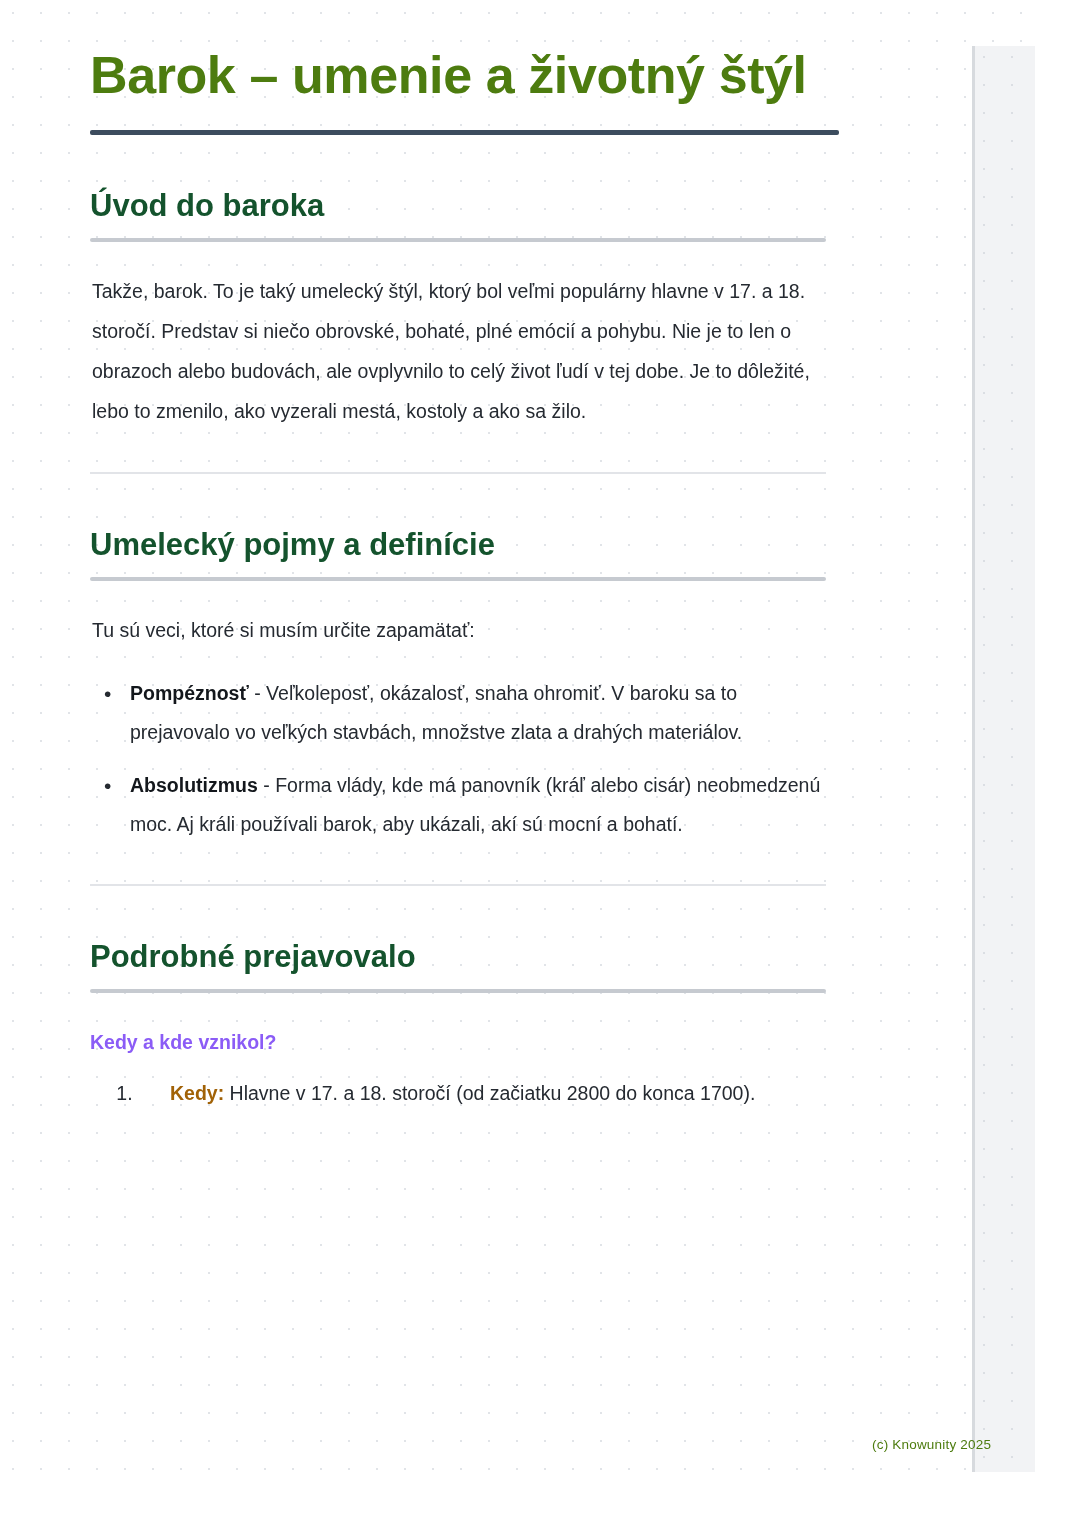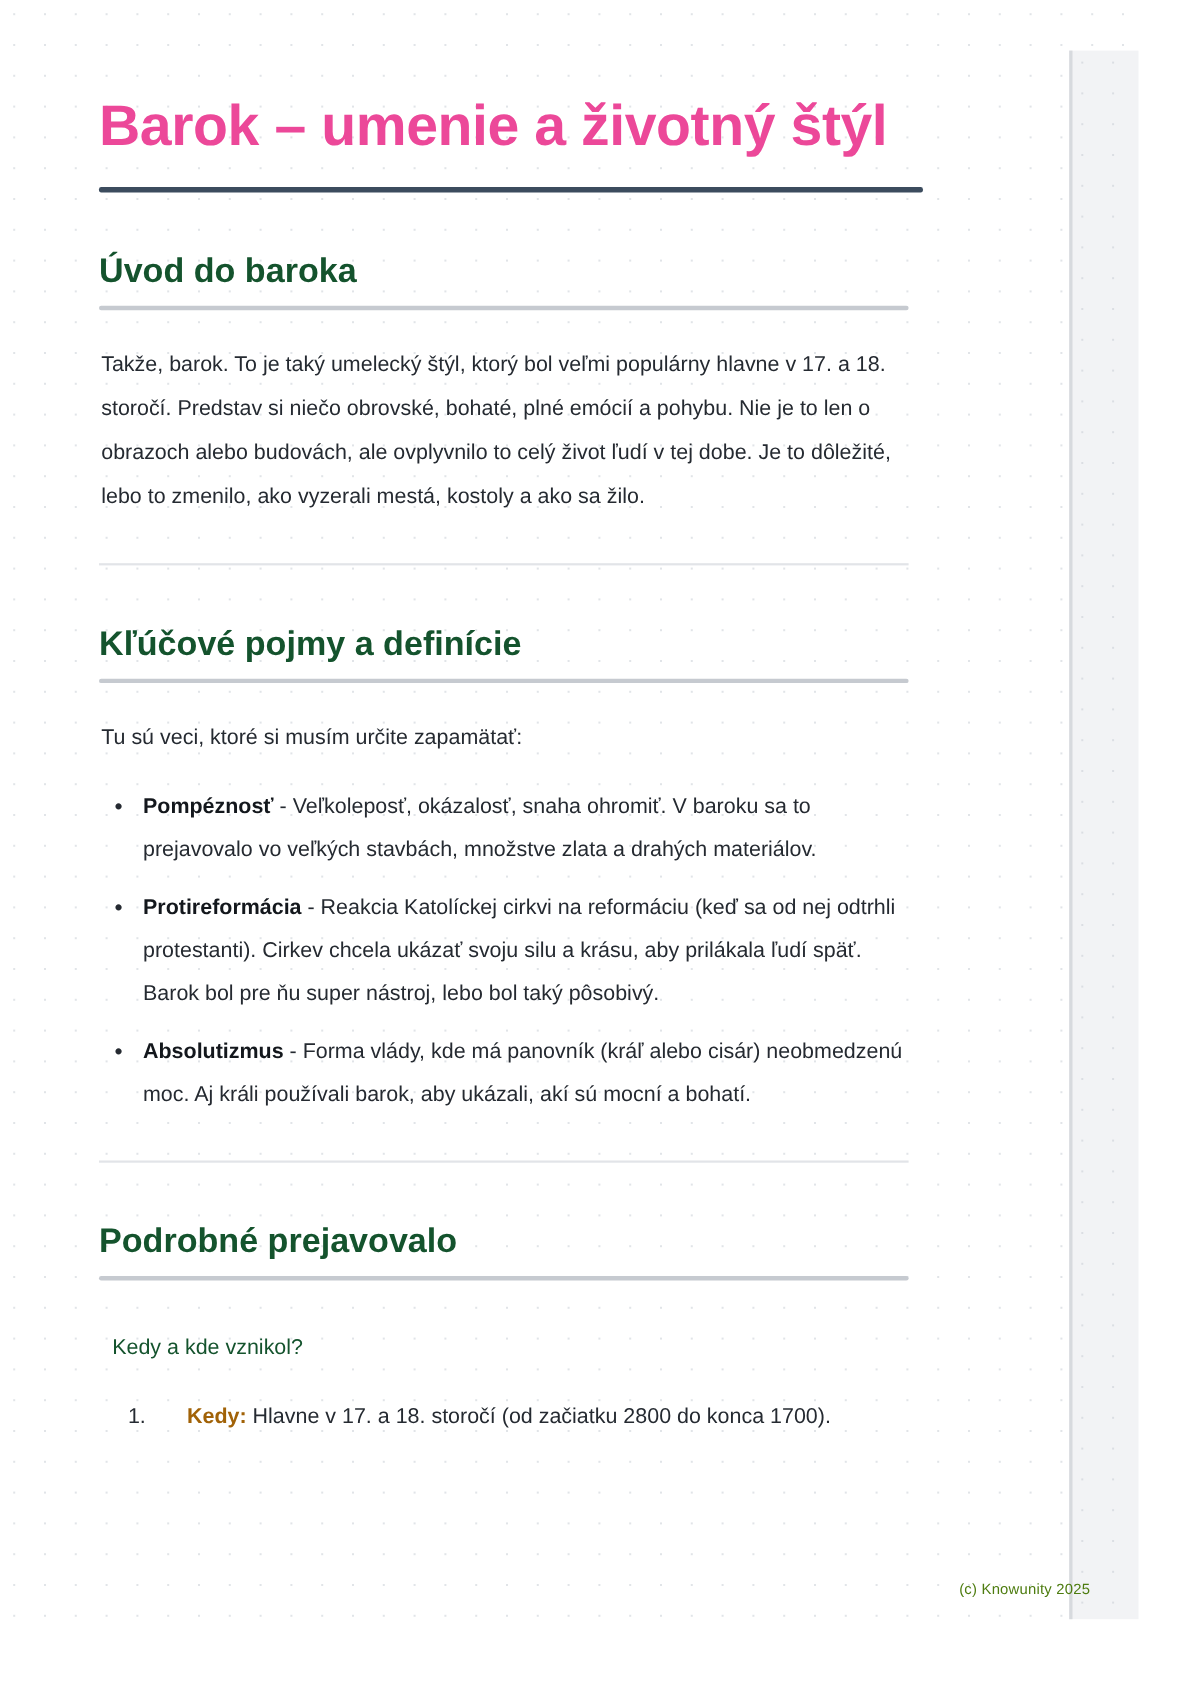--- a/index.html
+++ b/index.html
@@ -57,25 +57,25 @@
   .content {
     position: absolute;
     left: 90px;
     top: 0;
     width: 748px;
     z-index: 3;
   }
 
   h1.doc-title {
     margin: 0;
-    padding-top: 86px;
+    padding-top: 46px;
     font-size: 52px;
     line-height: 1.12;
     font-weight: bold;
-    color: #ec4899;
+    color: #4d7c0f;
     letter-spacing: -0.4px;
   }
 
   .title-rule {
     margin-top: 26px;
     height: 5px;
     width: 749px;
     background: #3c4c5e;
     border-radius: 2px;
   }
@@ -146,25 +146,25 @@
   }
   ol.num-list > li {
     font-size: 19.5px;
     line-height: 2.0;
     color: #252a31;
     padding-left: 6px;
   }
   ol.num-list b { font-weight: bold; color: #a16207; margin-left: 26px; }
 
   h3.sub-head {
-    margin: 12px;
+    margin: 0;
     padding-top: 34px;
     font-size: 19.5px;
-    font-weight: normal;
-    color: #14532d;
+    font-weight: bold;
+    color: #8b5cf6;
     line-height: 1.6;
   }
 
   .watermark {
     position: absolute;
     left: 872px;
     top: 1437px;
     font-size: 13.5px;
     color: #4d7c0f;
     letter-spacing: .2px;
@@ -187,32 +187,29 @@
 
     <h1 class="doc-title">Barok – umenie a životný štýl</h1>
     <div class="title-rule"></div>
 
     <h2 class="section-title">Úvod do baroka</h2>
     <div class="section-rule"></div>
     <p class="para">Takže, barok. To je taký umelecký štýl, ktorý bol veľmi populárny hlavne v 17. a 18. storočí. Predstav si niečo obrovské, bohaté, plné emócií a pohybu. Nie je to len o obrazoch alebo budovách, ale ovplyvnilo to celý život ľudí v tej dobe. Je to dôležité, lebo to zmenilo, ako vyzerali mestá, kostoly a ako sa žilo.</p>
 
     <div class="section-divider"></div>
 
-    <h2 class="section-title">Kľúčové pojmy a definície</h2>
+    <h2 class="section-title">Umelecký pojmy a definície</h2>
     <div class="section-rule"></div>
     <p class="para tight">Tu sú veci, ktoré si musím určite zapamätať:</p>
 
     <ul class="term-list">
       <li>
         <b>Pompéznosť</b><span> - Veľkoleposť, okázalosť, snaha ohromiť. V baroku sa to prejavovalo vo veľkých stavbách, množstve zlata a drahých materiálov.</span>
       </li>
       <li>
-        <b>Protireformácia</b><span> - Reakcia Katolíckej cirkvi na reformáciu (keď sa od nej odtrhli protestanti). Cirkev chcela ukázať svoju silu a krásu, aby prilákala ľudí späť. Barok bol pre ňu super nástroj, lebo bol taký pôsobivý.</span>
-      </li>
-      <li>
         <b>Absolutizmus</b><span> - Forma vlády, kde má panovník (kráľ alebo cisár) neobmedzenú moc. Aj králi používali barok, aby ukázali, akí sú mocní a bohatí.</span>
       </li>
     </ul>
 
     <div class="section-divider"></div>
 
     <h2 class="section-title">Podrobné prejavovalo</h2>
     <div class="section-rule"></div>
 
     <h3 class="sub-head">Kedy a kde vznikol?</h3>

